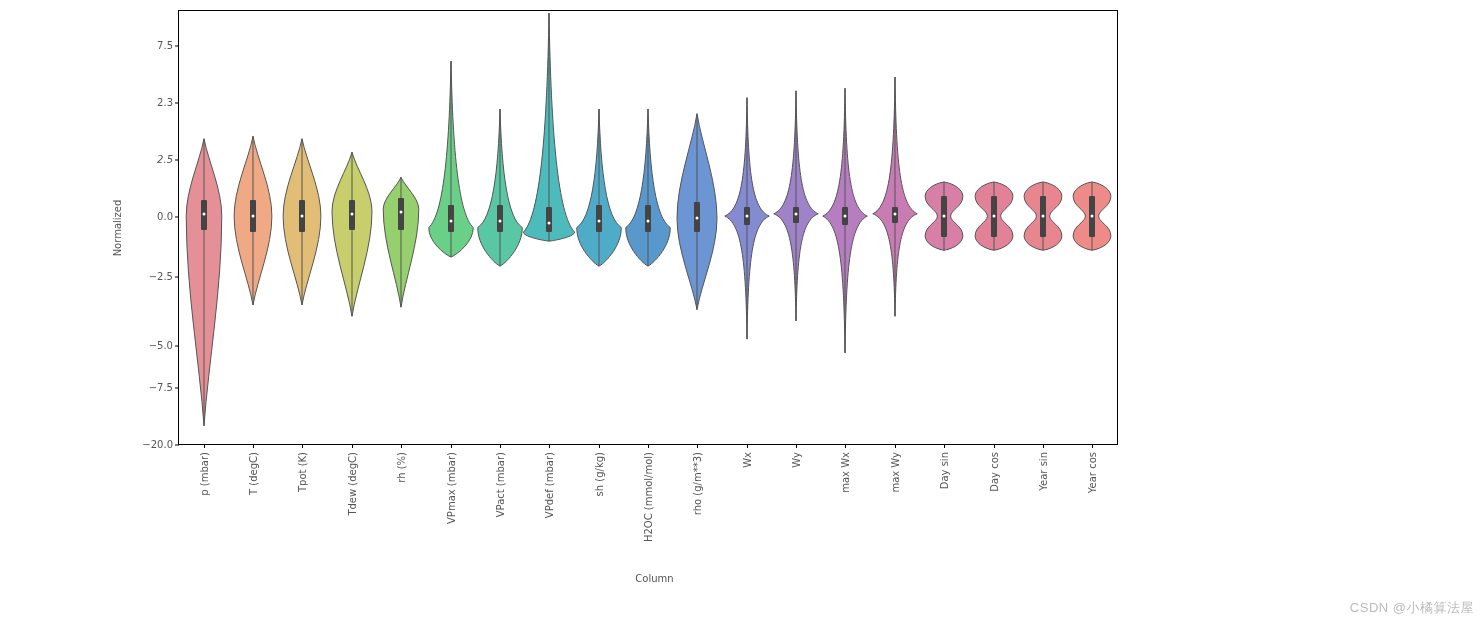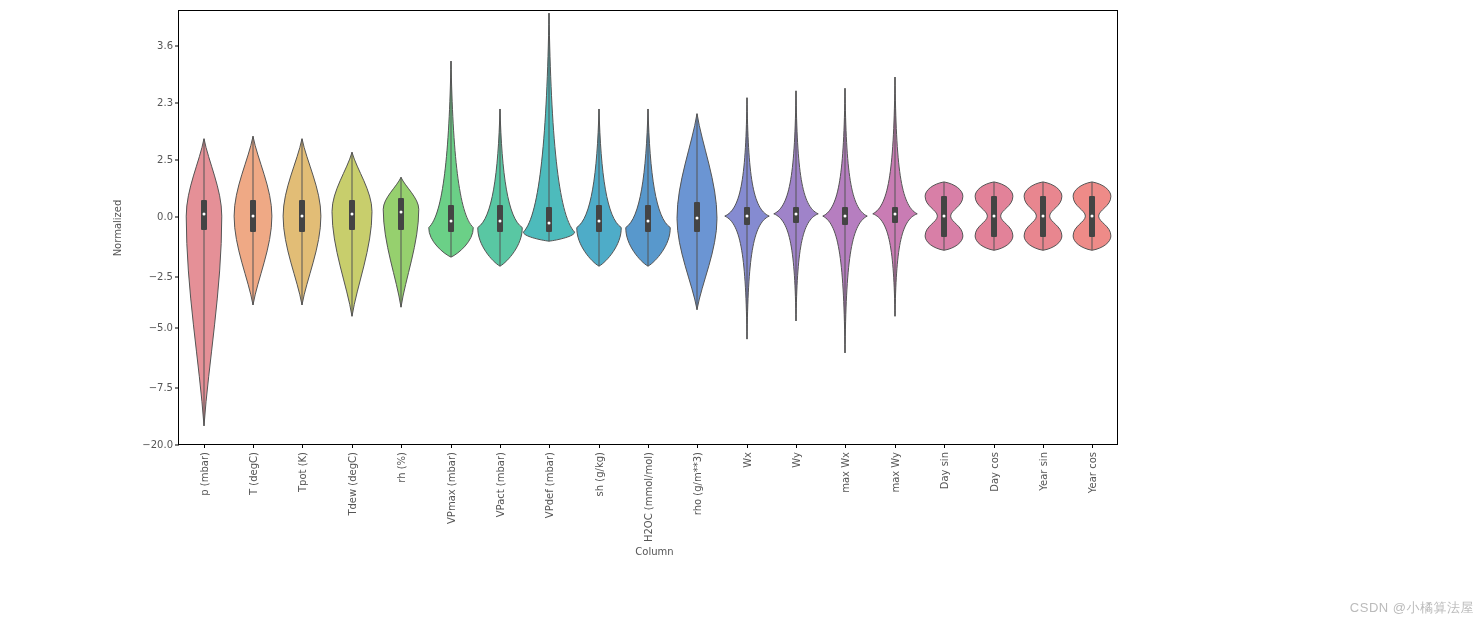--- a/index.html
+++ b/index.html
@@ -118,27 +118,27 @@
   }
 </style>
 </head>
 <body>
 
 <div class="figure">
   <span class="ylabel">Normalized</span>
 
 <div class="ytick" style="top: 433px;">−20.0</div>
     <div class="ytick" style="top: 376.026px;">−7.5</div>
-    <div class="ytick" style="top: 316px;">−5.0</div>
+    <div class="ytick" style="top: 334px;">−5.0</div>
     <div class="ytick" style="top: 265px;">−2.5</div>
     <div class="ytick" style="top: 205.105px;">0.0</div>
-    <div class="ytick" style="top: 148.132px;">2.5</div>
+    <div class="ytick" style="top: 148.132px; font-style: italic;">2.5</div>
     <div class="ytick" style="top: 91.1579px;">2.3</div>
-    <div class="ytick" style="top: 34.1842px;">3.6</div>
-    <div class="xlabel" style="top: 535px; padding-left: 13px;">Column</div>
+    <div class="ytick" style="top: 34.1842px;">7.5</div>
+    <div class="xlabel" style="top: 562px; padding-left: 13px;">Column</div>
     <div class="xtick-mark" style="left: 24.6842px; top: 433px;"></div>
     <div class="xtick-label" style="left: 24.6842px; top: 441px; transform: rotate(-90deg) translate(-100%, -50%); transform-origin: left top;">p (mbar)</div>
     <div class="violin-group" style="left: 2.46842px; width: 44.4316px;">
       <svg class="violin-svg" width="44.43157894736842" height="433" style="top: 0px;">
         <path d="M 0 127.62105263157893
           C 4.443157894736842 150.86631578947367, 17.77263157894737 177.98578947368418, 17.77263157894737 205.1052631578947
           C 17.77263157894737 278.4873684210526, 4.443157894736842 351.86947368421056, 0 414.7684210526316
           C -4.443157894736842 351.86947368421056, -17.77263157894737 278.4873684210526, -17.77263157894737 205.1052631578947
           C -17.77263157894737 177.98578947368418, -4.443157894736842 150.86631578947367, 0 127.62105263157893 Z" transform="translate(22.21578947368421,0)" fill="#e59097" stroke="#555" stroke-width="1"></path>
       </svg>

